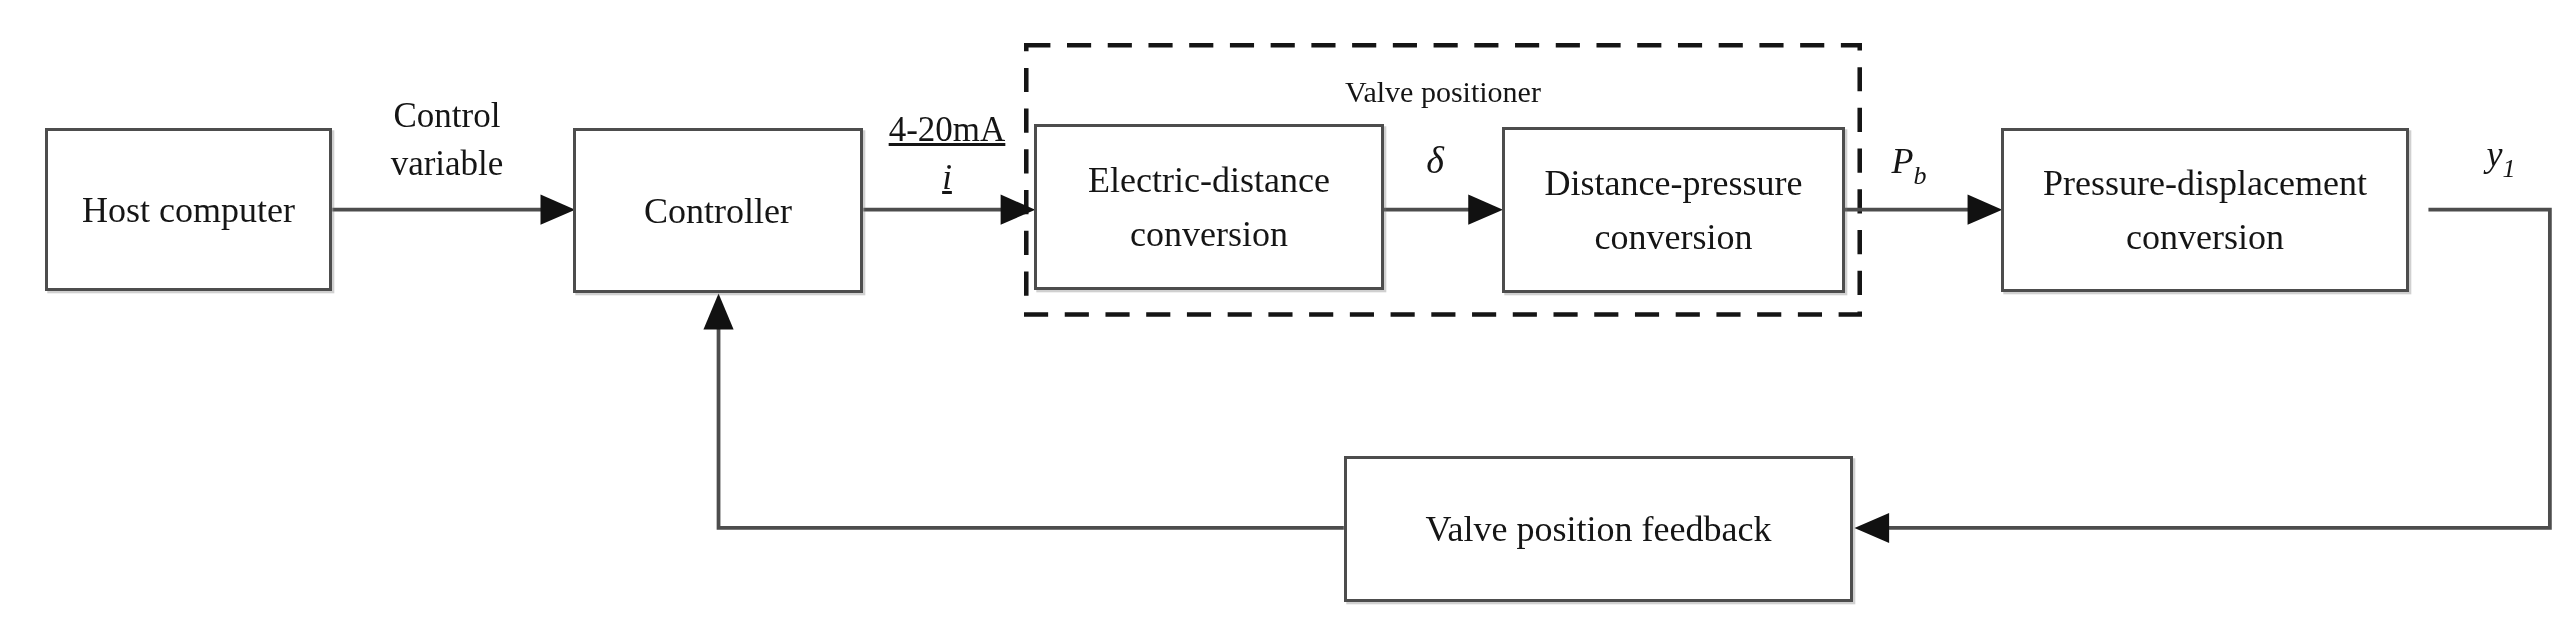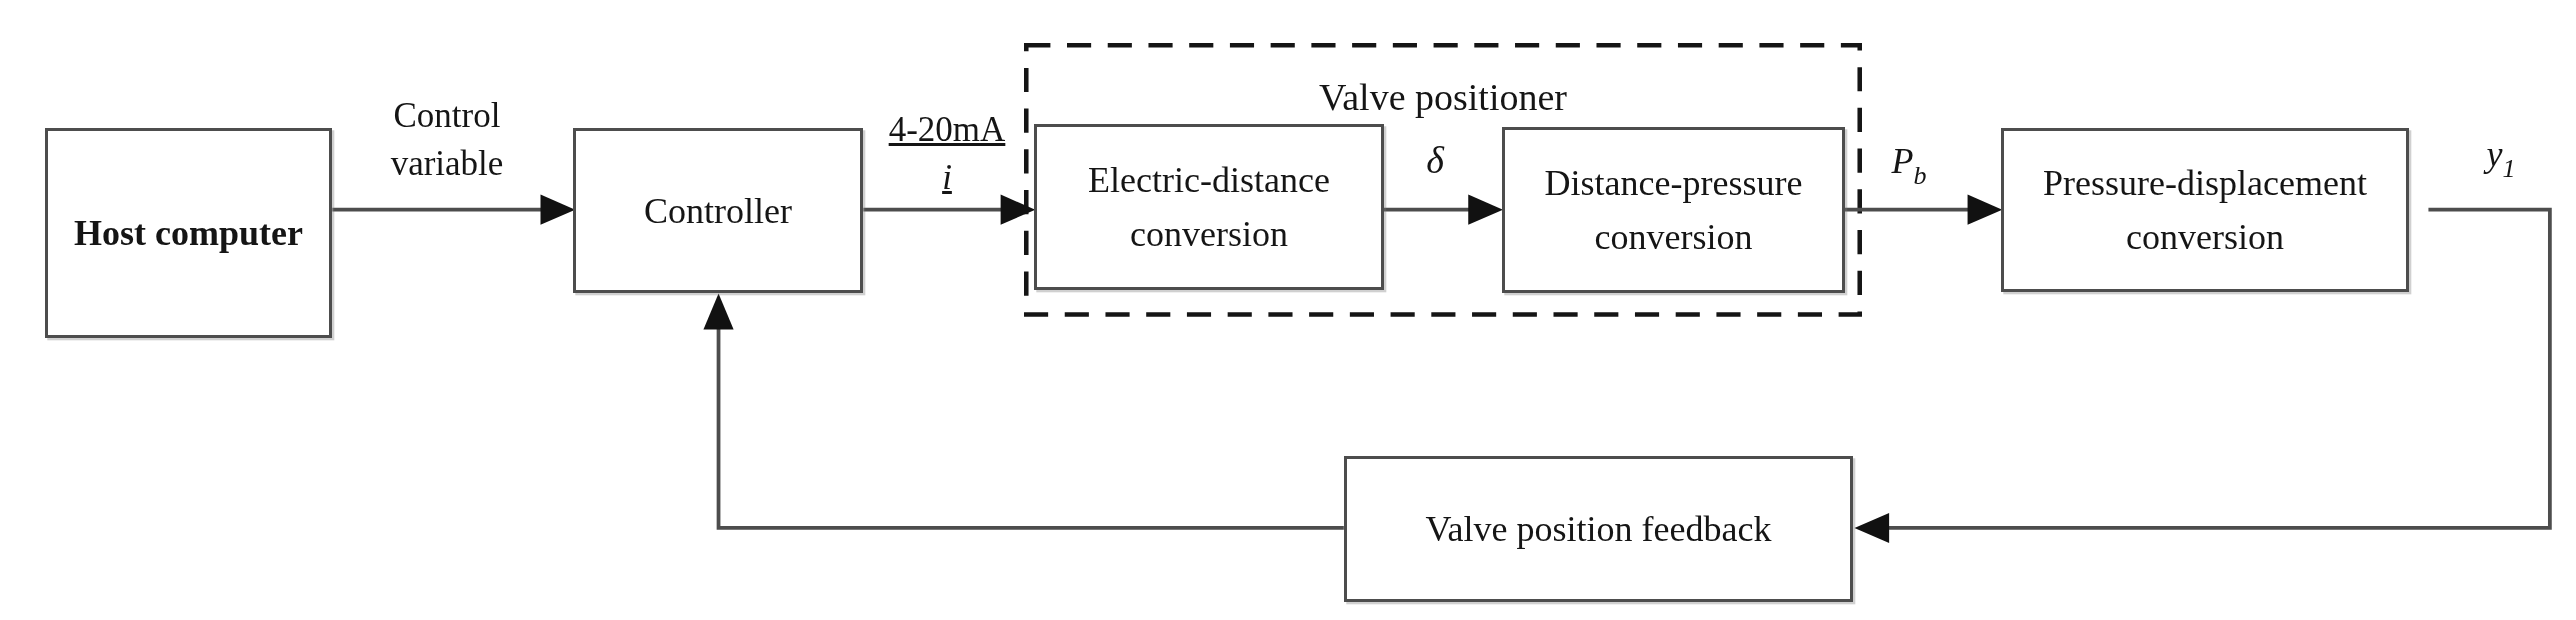--- a/index.html
+++ b/index.html
@@ -30,21 +30,21 @@
     border: 3px solid var(--line, #4d4d4d);
     box-shadow: 2.3px 2.3px 0 rgba(120,120,120,0.35);
     display: flex;
     align-items: center;
     justify-content: center;
     text-align: center;
     font-size: 36px;
     line-height: 1.5;
     padding: 0 13.6px;
   }
-  #block-host                { left: 45px;   top: 128px; width: 287px; height: 210px; font-weight: bold; }
+  #block-host                { left: 45px;   top: 128px; width: 287px; height: 163px; }
   #block-controller          { left: 573px;  top: 128px; width: 290px; height: 165px; }
   #block-electric-distance   { left: 1034px; top: 124px; width: 350px; height: 166px; }
   #block-distance-pressure   { left: 1502px; top: 127px; width: 343px; height: 166px; }
   #block-pressure-displacement { left: 2001px; top: 128px; width: 408px; height: 164px; }
   #block-valve-feedback      { left: 1344px; top: 456px; width: 509px; height: 146px; }
 
   .signal-label {
     position: absolute;
     text-align: center;
     font-size: 35px;
@@ -61,21 +61,21 @@
   .subscr {
     font-size: 26px;
     font-style: italic;
     vertical-align: -10.6px;
   }
   #label-valve-positioner {
     position: absolute;
     left: 1443px;
     top: 75px;
     transform: translateX(-50%);
-    font-size: 38px;
+    font-size: 30px;
     white-space: nowrap;
   }
 </style>
 </head>
 <body>
 
 <div id="canvas" style="--bg: #ffffff; --line: #4d4d4d; --text: #151515;">
 
   <svg id="connector-layer" viewBox="0 0 3414 822" xmlns="http://www.w3.org/2000/svg">
 

